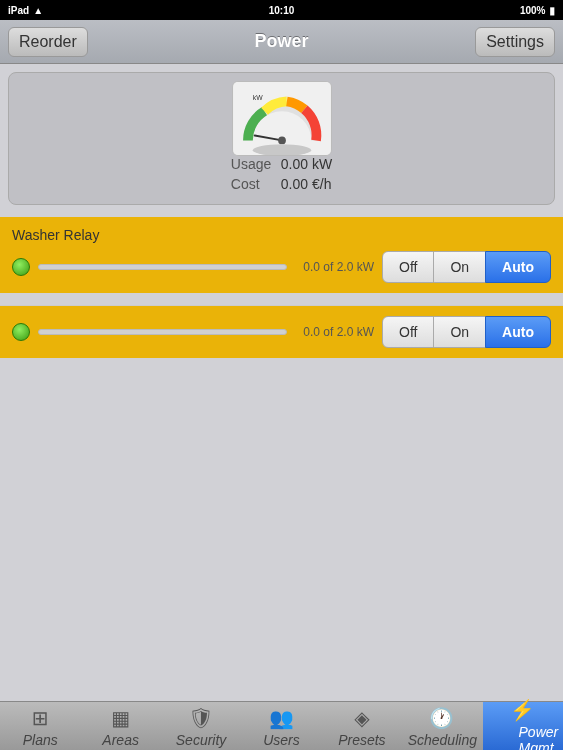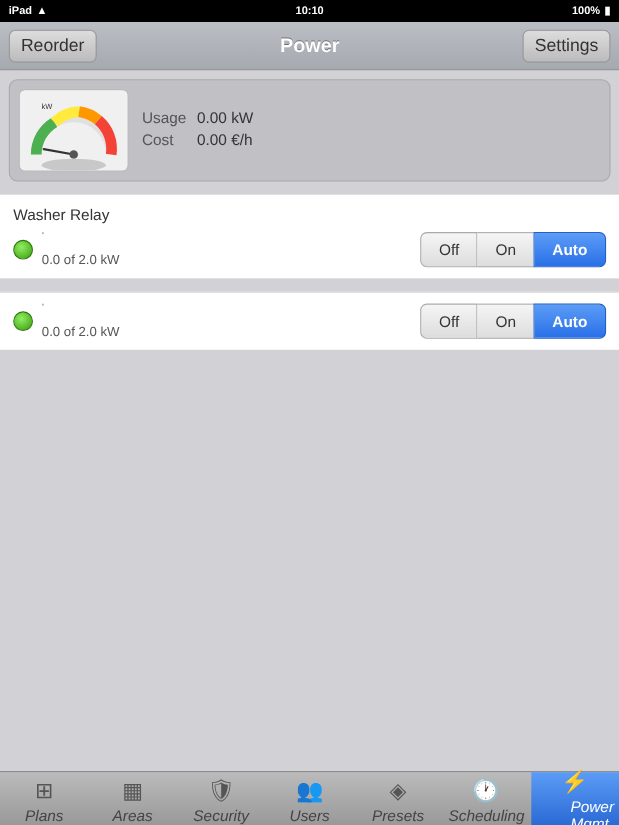--- a/index.html
+++ b/index.html
@@ -63,20 +63,21 @@
 
     
     .power-card {
       background: #c0c0c5;
       margin: 8px;
       border-radius: 8px;
       padding: 8px;
       display: flex;
       align-items: center;
       border: 1px solid #aaa;
+      flex-direction: column;
     }
 
     
     .gauge-container {
       width: 100px;
       height: 75px;
       background: #e8e8e8;
       border-radius: 6px;
       border: 1px solid #bbb;
       position: relative;
@@ -113,21 +114,21 @@
       border-radius: 6px;
       padding: 8px 14px;
       font-size: 14px;
       color: #333;
       cursor: pointer;
       white-space: nowrap;
     }
 
     
     .relay-section {
-      background: #ffffff;
+      background: #eab308;
       margin: 12px 0 1px 0;
       padding: 10px 12px;
     }
     .relay-section + .relay-section {
       border-top: 1px solid #ccc;
     }
     .relay-title {
       font-size: 14px;
       color: #333;
       margin-bottom: 8px;
@@ -228,23 +229,22 @@
       color: #444;
       font-style: italic;
     }
     .tab-item.active .tab-label {
       color: #fff;
       margin-left: 36px;
     }
 
     .relay-slider-row {
       display: flex;
-      align-items: flex-start;
+      align-items: center;
       gap: 16px;
-      flex-direction: column;
     }
     .relay-slider-track {
       flex: 1;
       height: 6px;
       background: #d0d0d0;
       border-radius: 3px;
       border: 1px solid #bbb;
     }
     .relay-kw-label {
       font-size: 12px;

